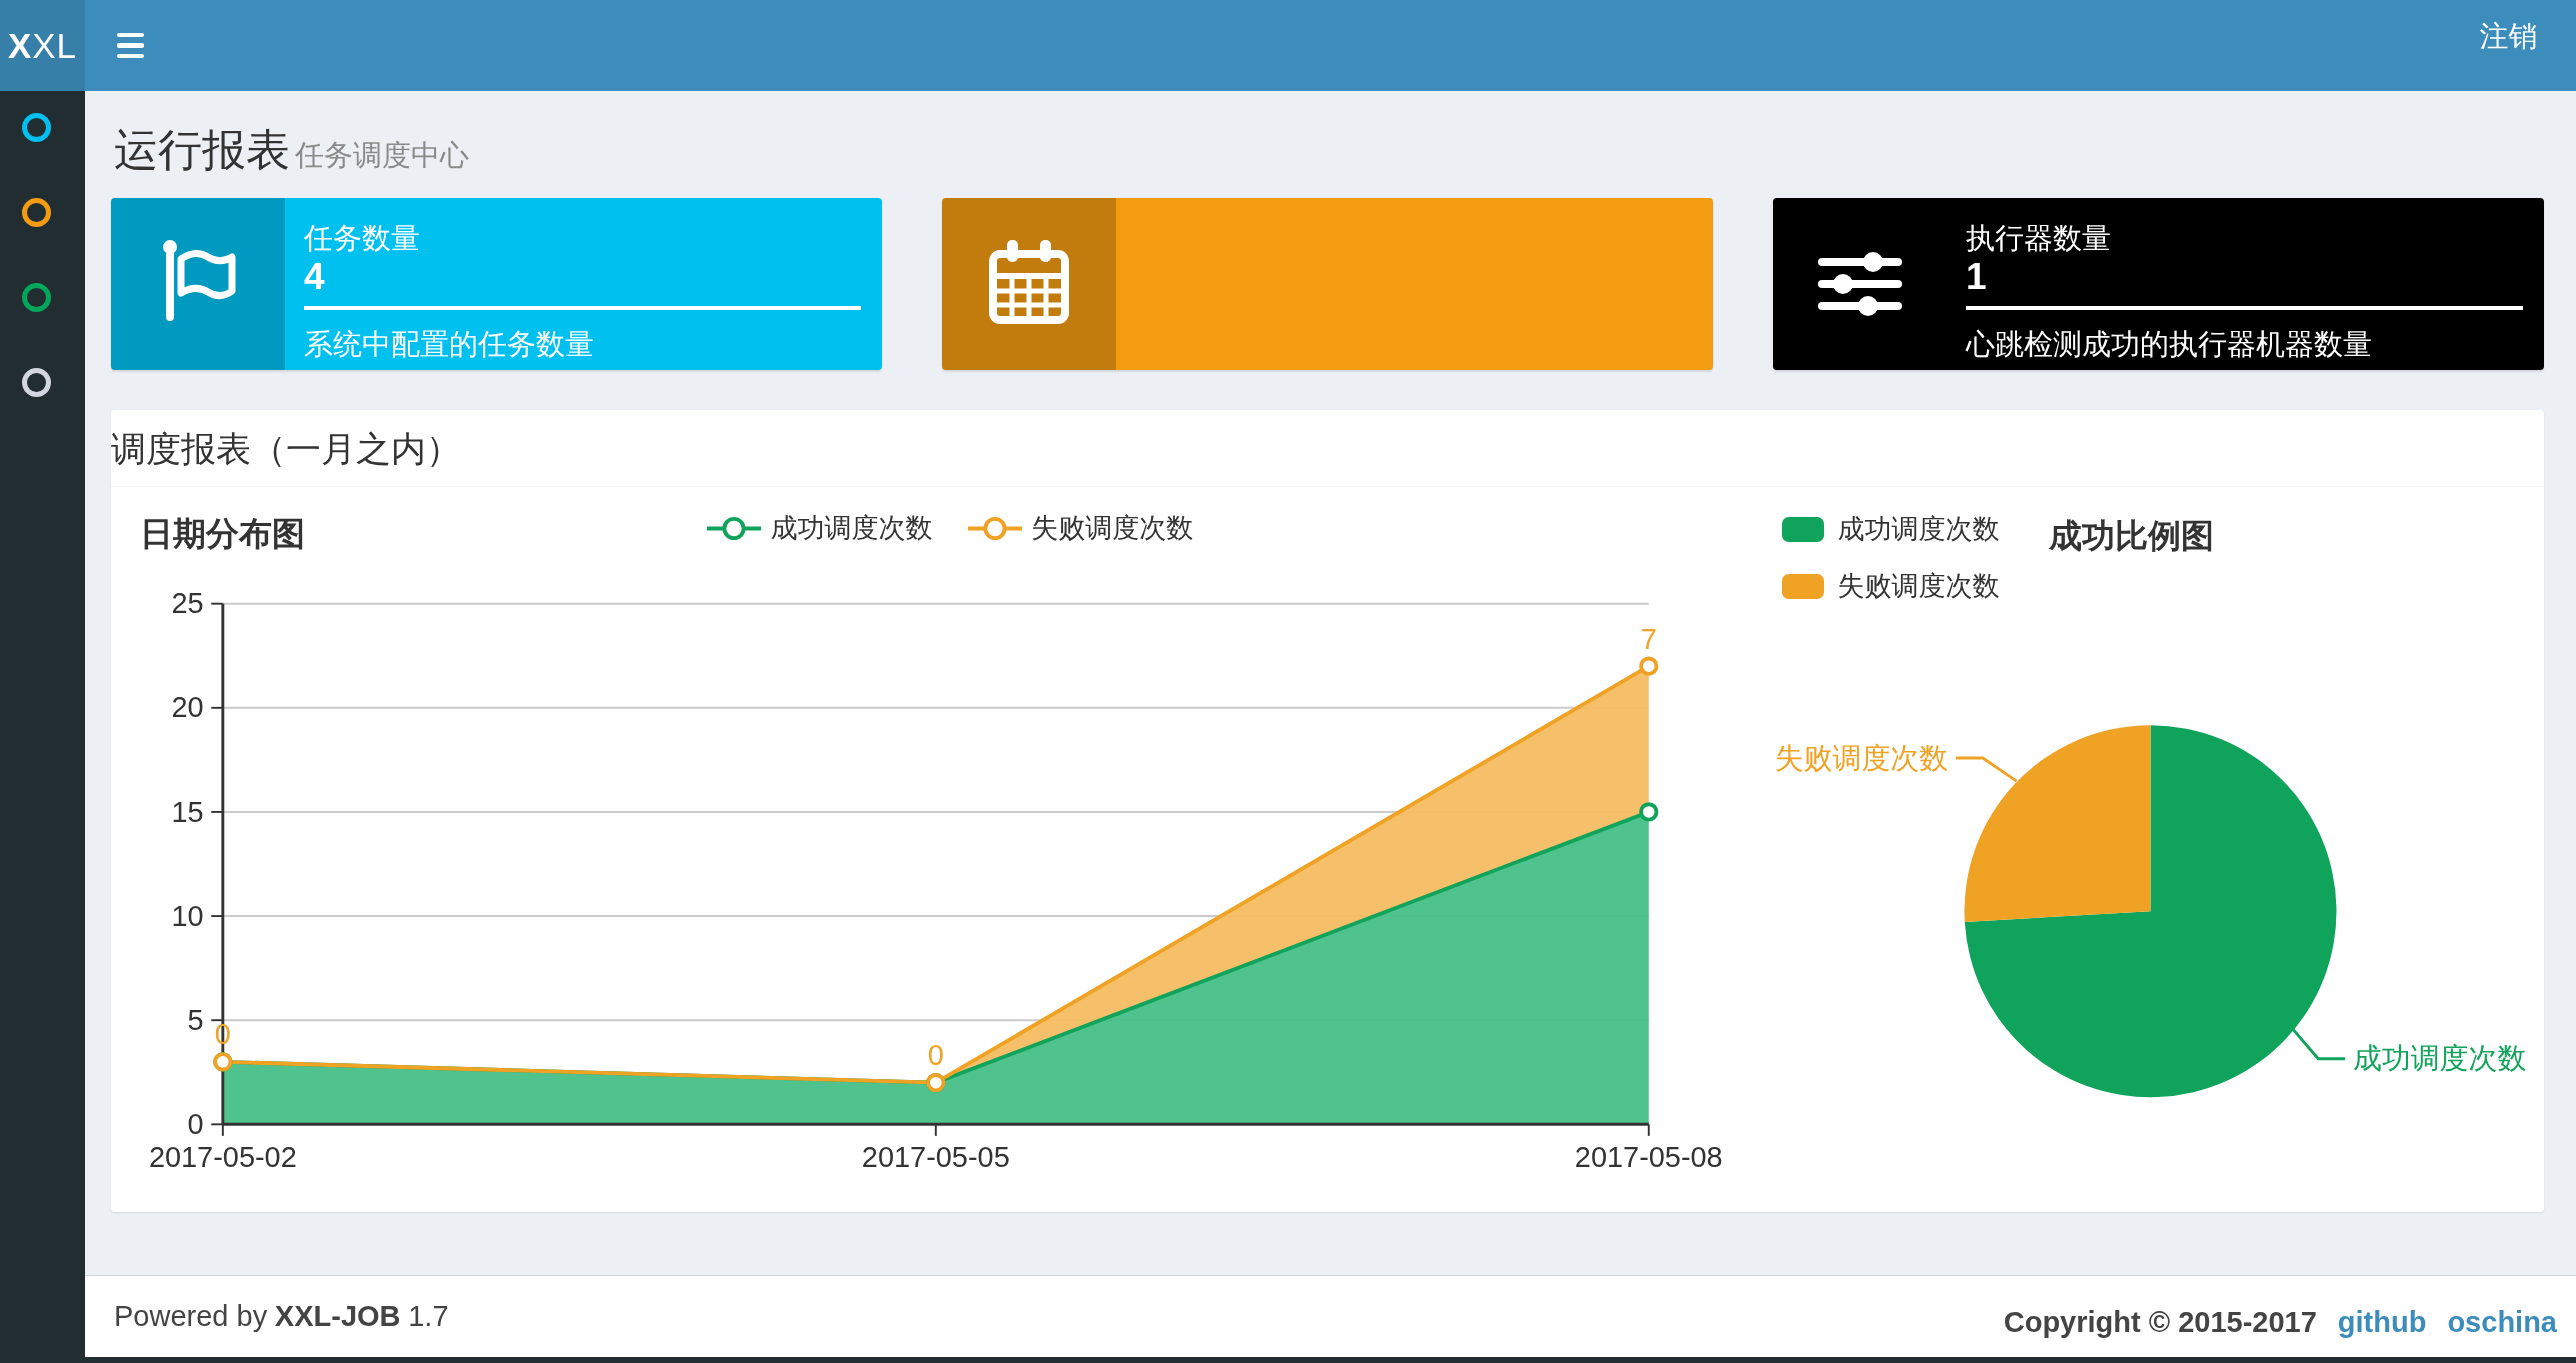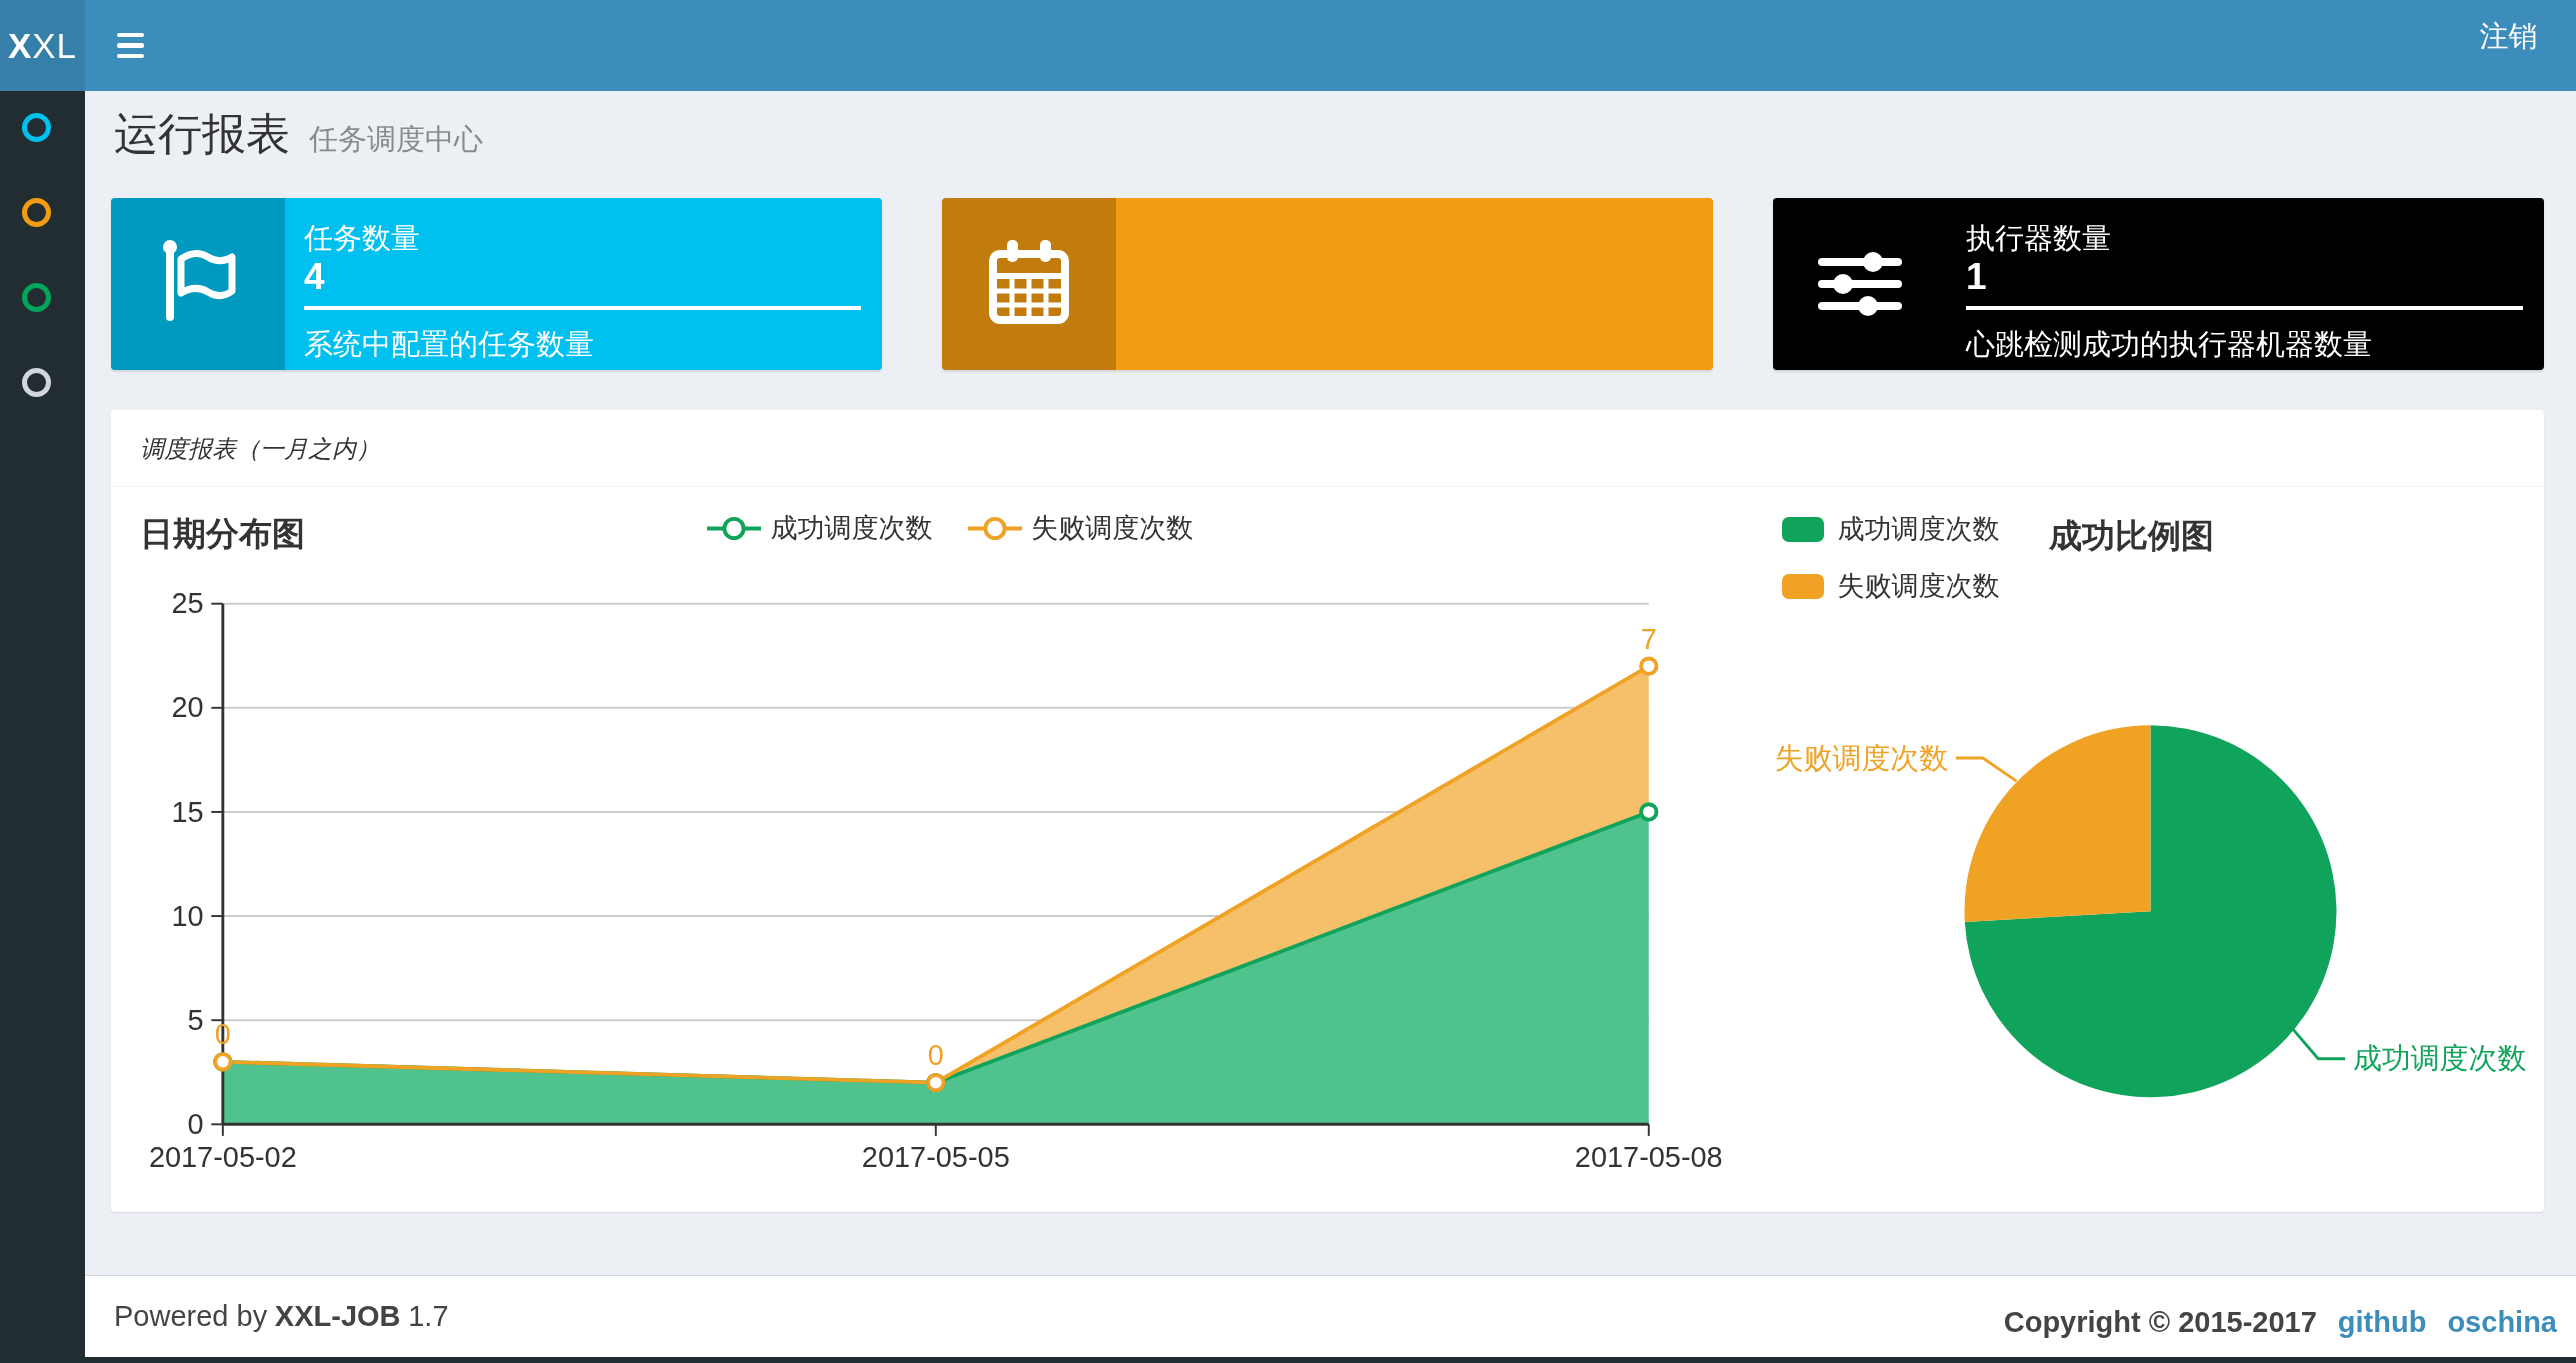--- a/index.html
+++ b/index.html
@@ -20,39 +20,39 @@
   .nav-toggle { position:absolute; left:85px; top:0; width:91px; height:91px; background:transparent;
           border:none; cursor:pointer; display:flex; flex-direction:column; align-items:center; justify-content:center; gap:5.8px; }
   .nav-toggle span { display:block; width:27px; height:4.8px; background:#fff; border-radius:1.9px; }
   .logout { position:absolute; right:29px; top:0; height:74px; display:flex; align-items:center;
           color:#fff; font-size:29px; cursor:pointer; text-decoration:none; padding:0 9.6px; }
   
   .sidebar { position:absolute; left:0; top:91px; width:85px; height:1273px; background:#222d32; z-index:4; }
   .side-item { position:absolute; left:22px; width:29px; height:29px; border-radius:50%;
           border:5.8px solid #fff; cursor:pointer; }
   
-  .page-header { position:absolute; left:114px; top:105px; display:flex; align-items:baseline; gap:19px; }
+  .page-header { position:absolute; left:114px; top:121px; display:flex; align-items:baseline; gap:5px; }
   .page-header h1 { font-size:44px; font-weight:500; color:#333; }
   .page-header small { font-size:29px; color:#8a8a8a; font-weight:400; }
   
   .info-box { position:absolute; top:198px; width:771px; height:172px; color:#fff;
           border-radius:3.9px; box-shadow:0 1.9px 1.9px rgba(0,0,0,.1); }
   .info-box .ib-icon { position:absolute; left:0; top:0; width:174px; height:172px;
           background:rgba(0,0,0,0.2); display:flex; align-items:center; justify-content:center;
           border-radius:3.9px 0 0 3.9px; }
   .info-box .ib-content { position:absolute; left:193px; right:21px; top:0; height:172px; }
   .ib-label { position:absolute; top:21px; font-size:29px; }
   .ib-number { position:absolute; top:58px; font-size:37px; font-weight:700; }
   .ib-divider { position:absolute; top:108px; left:0; right:0; height:3.9px; background:#fff; }
   .ib-desc { position:absolute; top:127px; font-size:29px; }
   
   .panel { position:absolute; left:111px; top:410px; width:2433px; height:802px; background:#fff;
           border-radius:3.9px; box-shadow:0 1px 1.9px rgba(0,0,0,.1); }
-  .panel-header { height:77px; border-bottom:1.9px solid #f4f4f4; padding-left:29px;
-          font-size:24px; font-weight:500; color:#333; line-height:77px;font-style:italic; }
+  .panel-header { height:77px; border-bottom:1.9px solid #f4f4f4; 
+          font-size:35px; font-weight:500; color:#333; line-height:77px; }
   .chart-title { position:absolute; font-size:33px; font-weight:700; color:#333; }
   .lc-title { left:29px; top:102px; }
   .pie-title { left:1938px; top:104px; }
   .line-legend { position:absolute; left:596px; top:100px; display:flex; align-items:center; gap:35px; }
   .line-legend .li { display:flex; align-items:center; gap:9.6px; cursor:pointer; }
   .line-legend .li span { font-size:27px; color:#333; }
   .pie-legend { position:absolute; left:1671px; top:101px; display:flex; flex-direction:column; gap:21px; }
   .pie-legend .li { display:flex; align-items:center; gap:13.5px; cursor:pointer; }
   .pie-legend .swatch { width:42px; height:25px; border-radius:6.7px; }
   .pie-legend span.lbl { font-size:27px; color:#333; }

